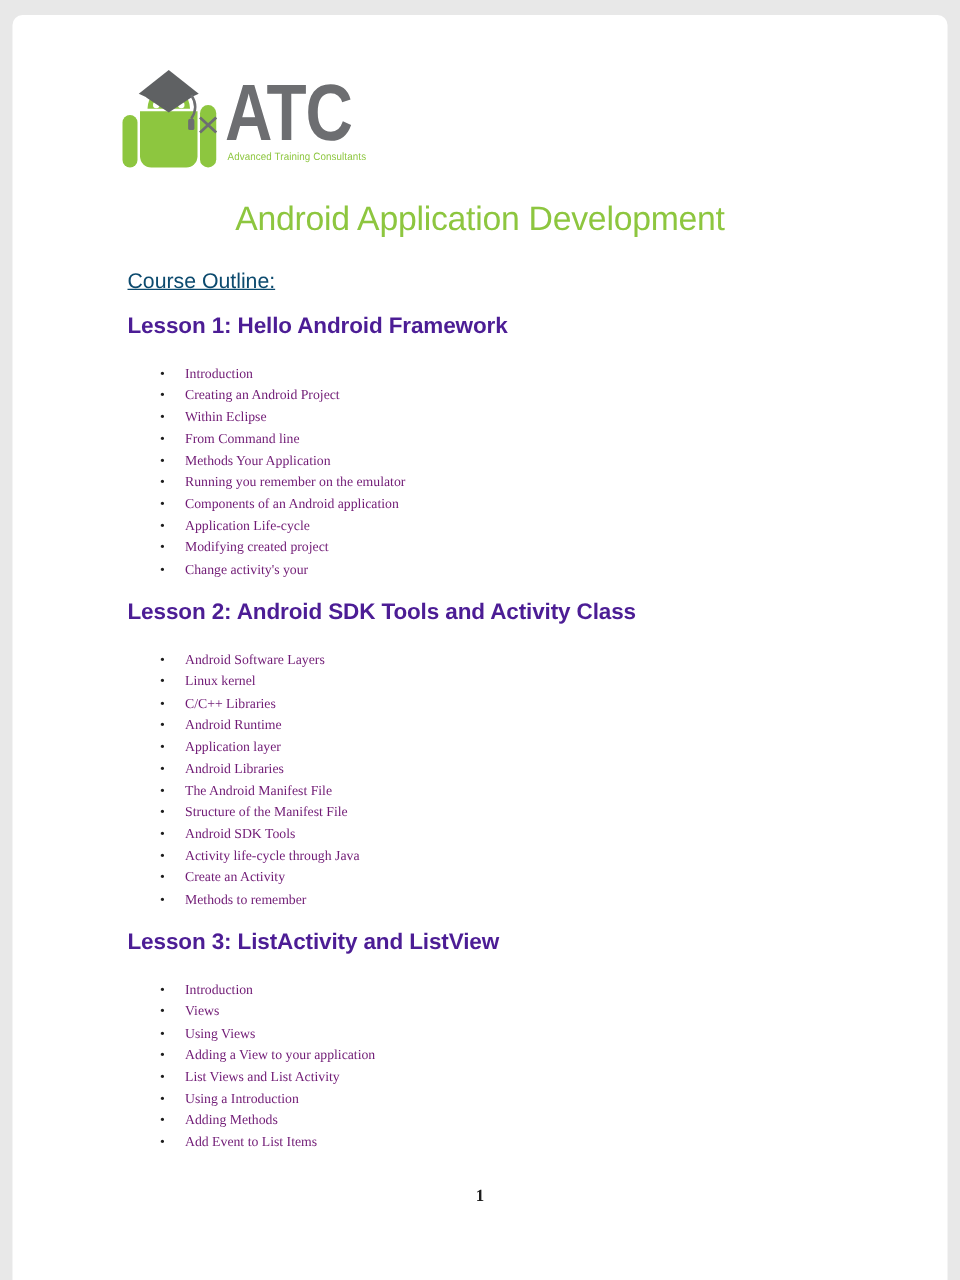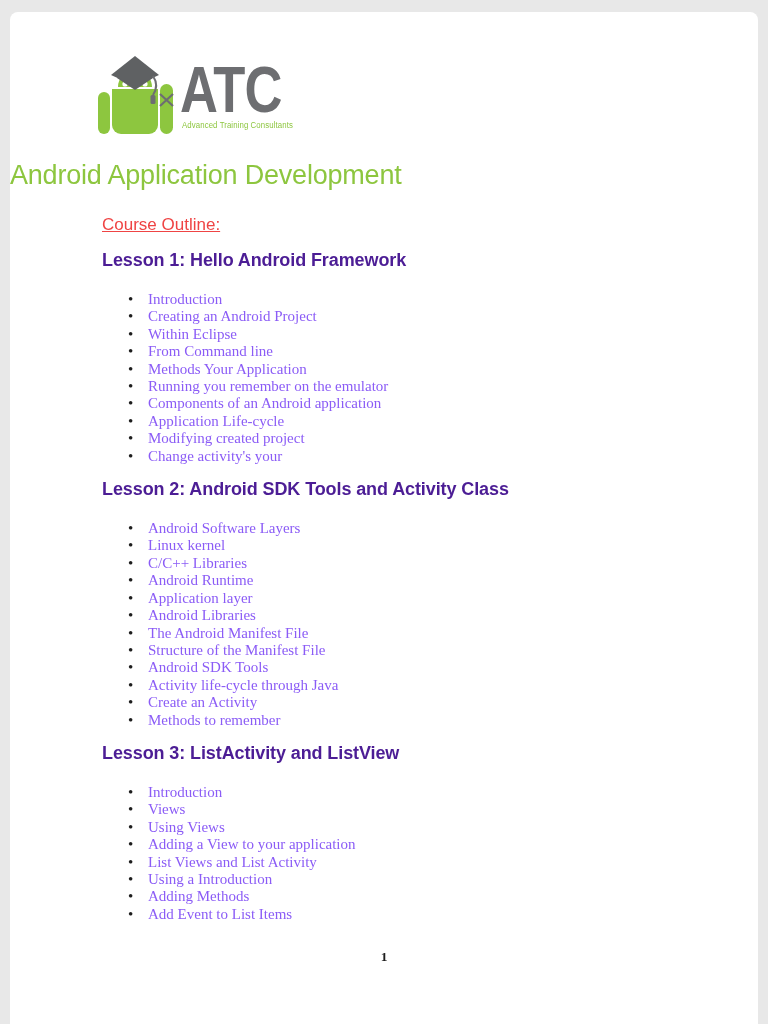--- a/index.html
+++ b/index.html
@@ -35,48 +35,48 @@
     position: absolute; left: 2px; top: 66px;
     font-size: 8.5px; line-height: 10px;
     color: #8dc63f; letter-spacing: 0.1px;
     transform: scaleX(0.92); transform-origin: 0 0;
     white-space: nowrap;
   }
 
   
   .title {
     position: absolute; left: 0; right: 0; top: 147px;
-    margin: 0; 
+    margin: 0; text-align: center;
     font-size: 27px; line-height: 33px; font-weight: normal;
     color: #8dc63f; letter-spacing: -0.2px;
   }
   .course-outline {
     position: absolute; left: 92px; top: 202px;
     font-size: 17px; line-height: 21px;
-    color: #ef4444; text-decoration: underline;
+    color: #0c4a6e; text-decoration: underline;
     cursor: pointer;
   }
   .lessons {
     position: absolute; left: 92px; top: 238px; right: 60px;
   }
   .lesson-heading {
     margin: 0 0 20px 0;
     font-size: 18px; line-height: 21px; font-weight: bold;
     color: #4c1d95; letter-spacing: -0.1px;
   }
   .bullets {
     list-style: none;
     margin: 0 0 14px 0; padding: 0;
     font-family: "Liberation Serif", serif;
   }
   .bullet {
     position: relative;
     padding-left: 46px;
-    font-size: 15px; line-height: 17.4px;
-    color: #8b5cf6;
+    font-size: 11px; line-height: 17.4px;
+    color: #701a75;
   }
   .bullet::before {
     content: "\2022";
     position: absolute; left: 26px; top: 0;
     color: #1d1d1d;
   }
   .page-number {
     position: absolute; left: 0; right: 0; top: 937px;
     text-align: center;
     font-family: "Liberation Serif", serif;

